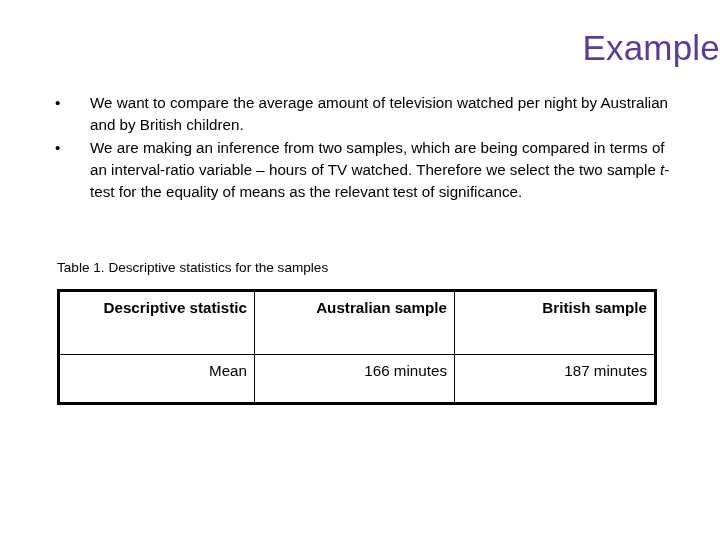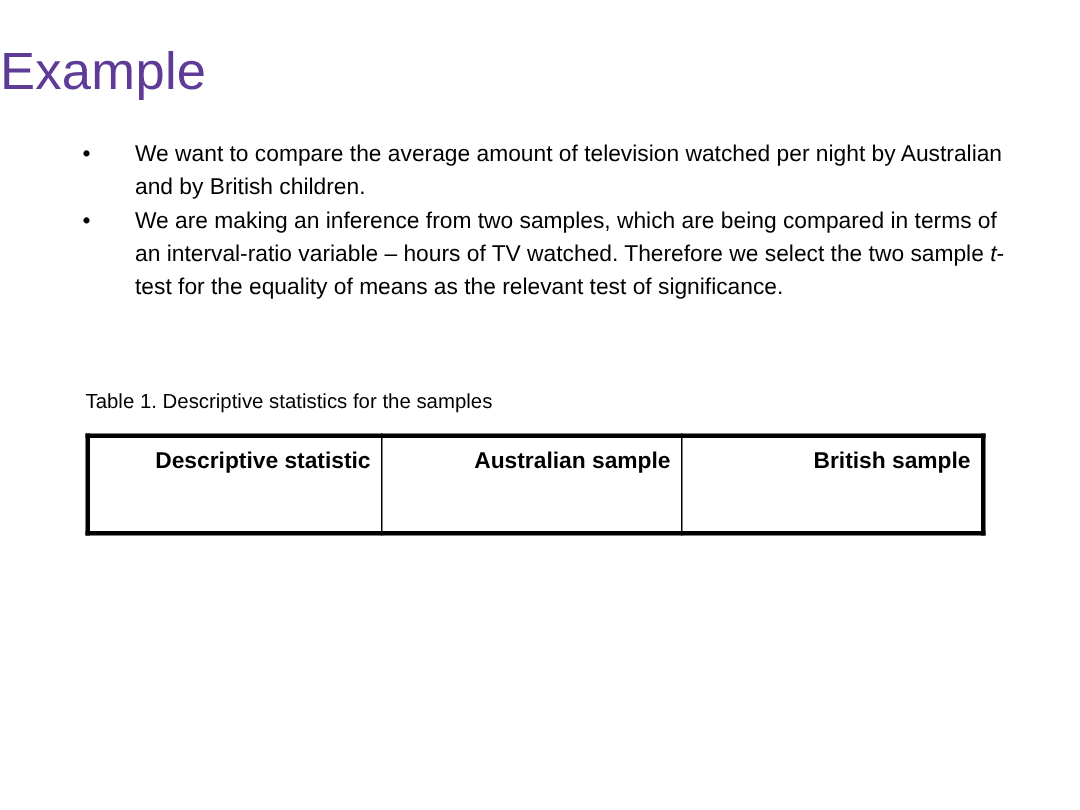--- a/index.html
+++ b/index.html
@@ -24,21 +24,21 @@
     height: 540px;
     background: #ffffff;
   }
 
   
   #slide-title {
     position: absolute;
     left: 0;
     top: 28px;
     width: 720px;
-    text-align: left;
+    text-align: right;
     font-size: 35px;
     line-height: 40px;
     font-weight: 400;
     color: #5d3b96;
     letter-spacing: 0.2px;
   }
 
   
   #bullet-list {
     position: absolute;
@@ -146,17 +146,22 @@
         <col class="c3">
       </colgroup>
       <thead>
         <tr>
           <th>Descriptive statistic</th>
           <th>Australian sample</th>
           <th>British sample</th>
         </tr>
       </thead>
       <tbody>
+        <tr>
+          <td>Mean</td>
+          <td>166 minutes</td>
+          <td>187 minutes</td>
+        </tr>
       </tbody>
     </table>
   </div>
 
 </div>
 
 </body></html>

